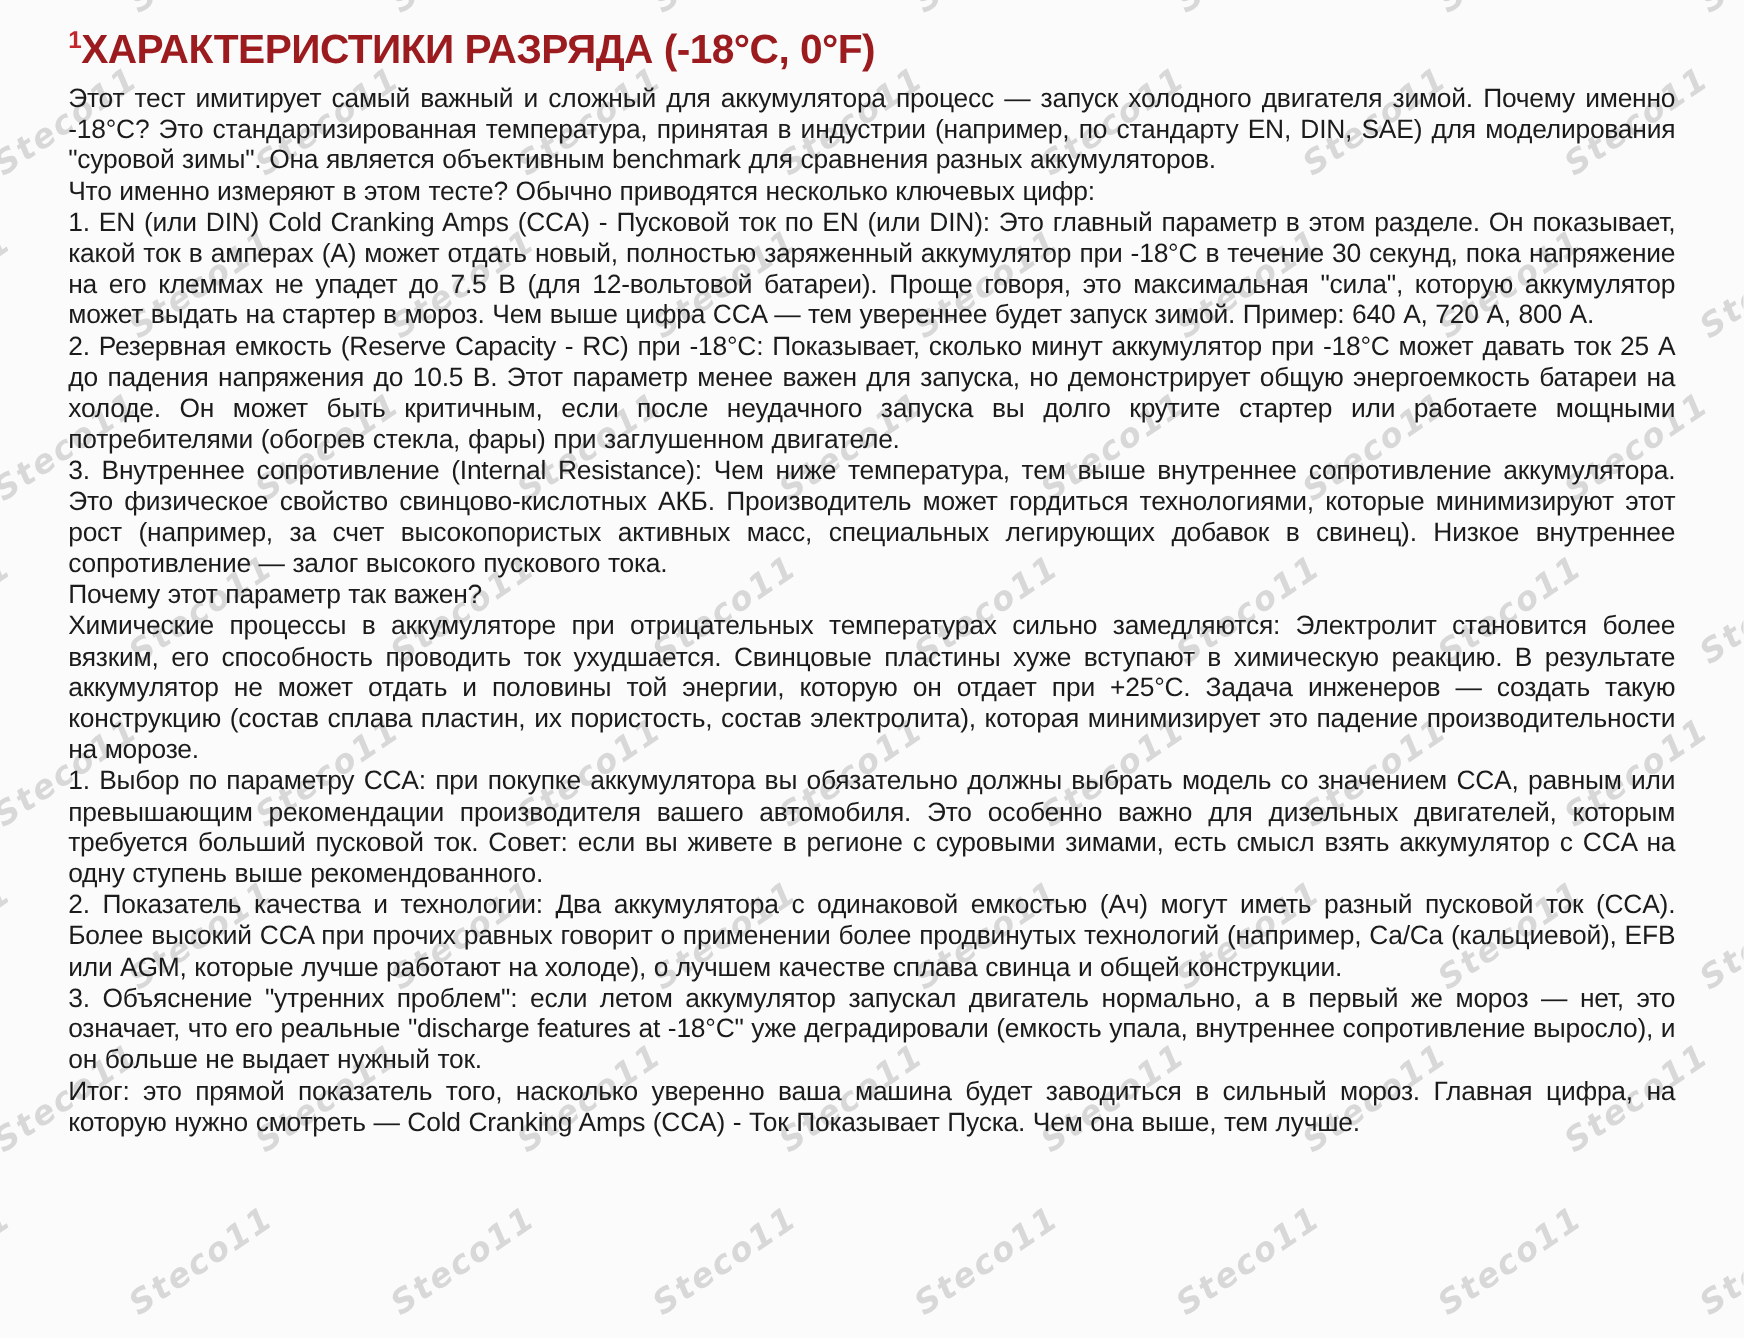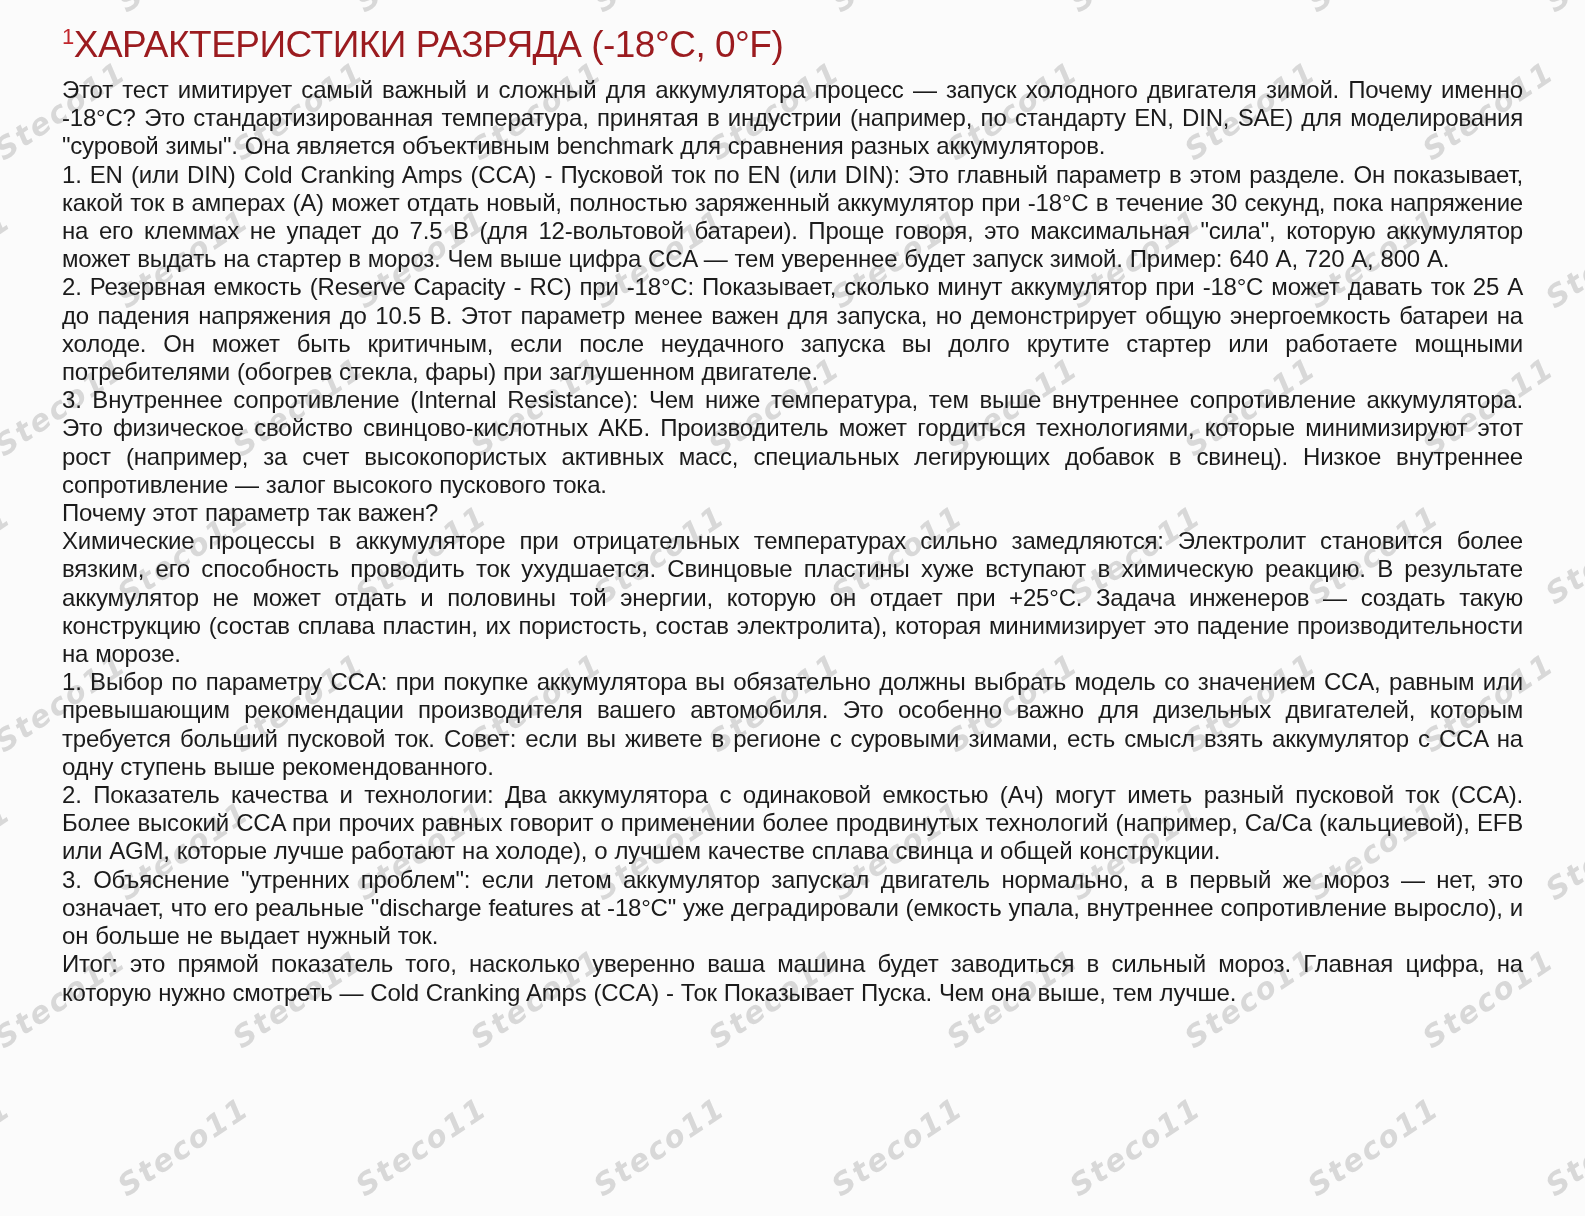--- a/index.html
+++ b/index.html
@@ -36,21 +36,21 @@
     user-select:none;
   }
   .content{
     position:relative;
     z-index:1;
     padding:24px 62px 0 62px;
   }
   h1.title{
     color:var(--heading);
     font-size:37px;
-    font-weight:normal;
+    font-weight:bold;
     letter-spacing:-0.5px;
     margin-bottom:10px;
     white-space:nowrap;
   }
   h1.title sup{
     color:var(--sup);
     font-size:22px;
     vertical-align:super;
     line-height:0;
   }
@@ -134,20 +134,21 @@
     <span class="wm" style="left: 822px; top: 1129px;">Steco11</span>
     <span class="wm" style="left: 1060px; top: 1129px;">Steco11</span>
     <span class="wm" style="left: 1298px; top: 1129px;">Steco11</span>
     <span class="wm" style="left: 1536px; top: 1129px;">Steco11</span>
   </div>
 
 <div class="content">
   <h1 class="title"><sup>1</sup><span>ХАРАКТЕРИСТИКИ РАЗРЯДА (-18°C, 0°F)</span></h1>
   <div class="paragraphs" id="paragraphs">
       <p>Этот тест имитирует самый важный и сложный для аккумулятора процесс — запуск холодного двигателя зимой. Почему именно -18°C? Это стандартизированная температура, принятая в индустрии (например, по стандарту EN, DIN, SAE) для моделирования "суровой зимы". Она является объективным benchmark для сравнения разных аккумуляторов.</p>
+      <p>Что именно измеряют в этом тесте? Обычно приводятся несколько ключевых цифр:</p>
       <p>1. EN (или DIN) Cold Cranking Amps (CCA) - Пусковой ток по EN (или DIN): Это главный параметр в этом разделе. Он показывает, какой ток в амперах (А) может отдать новый, полностью заряженный аккумулятор при -18°C в течение 30 секунд, пока напряжение на его клеммах не упадет до 7.5 В (для 12-вольтовой батареи). Проще говоря, это максимальная "сила", которую аккумулятор может выдать на стартер в мороз. Чем выше цифра CCA — тем увереннее будет запуск зимой. Пример: 640 А, 720 А, 800 А.</p>
       <p>2. Резервная емкость (Reserve Capacity - RC) при -18°C: Показывает, сколько минут аккумулятор при -18°C может давать ток 25 А до падения напряжения до 10.5 В. Этот параметр менее важен для запуска, но демонстрирует общую энергоемкость батареи на холоде. Он может быть критичным, если после неудачного запуска вы долго крутите стартер или работаете мощными потребителями (обогрев стекла, фары) при заглушенном двигателе.</p>
       <p>3. Внутреннее сопротивление (Internal Resistance): Чем ниже температура, тем выше внутреннее сопротивление аккумулятора. Это физическое свойство свинцово-кислотных АКБ. Производитель может гордиться технологиями, которые минимизируют этот рост (например, за счет высокопористых активных масс, специальных легирующих добавок в свинец). Низкое внутреннее сопротивление — залог высокого пускового тока.</p>
       <p>Почему этот параметр так важен?</p>
       <p>Химические процессы в аккумуляторе при отрицательных температурах сильно замедляются: Электролит становится более вязким, его способность проводить ток ухудшается. Свинцовые пластины хуже вступают в химическую реакцию. В результате аккумулятор не может отдать и половины той энергии, которую он отдает при +25°C. Задача инженеров — создать такую конструкцию (состав сплава пластин, их пористость, состав электролита), которая минимизирует это падение производительности на морозе.</p>
       <p>1. Выбор по параметру CCA: при покупке аккумулятора вы обязательно должны выбрать модель со значением CCA, равным или превышающим рекомендации производителя вашего автомобиля. Это особенно важно для дизельных двигателей, которым требуется больший пусковой ток. Совет: если вы живете в регионе с суровыми зимами, есть смысл взять аккумулятор с CCA на одну ступень выше рекомендованного.</p>
       <p>2. Показатель качества и технологии: Два аккумулятора с одинаковой емкостью (Ач) могут иметь разный пусковой ток (CCA). Более высокий CCA при прочих равных говорит о применении более продвинутых технологий (например, Ca/Ca (кальциевой), EFB или AGM, которые лучше работают на холоде), о лучшем качестве сплава свинца и общей конструкции.</p>
       <p>3. Объяснение "утренних проблем": если летом аккумулятор запускал двигатель нормально, а в первый же мороз — нет, это означает, что его реальные "discharge features at -18°C" уже деградировали (емкость упала, внутреннее сопротивление выросло), и он больше не выдает нужный ток.</p>
       <p>Итог: это прямой показатель того, насколько уверенно ваша машина будет заводиться в сильный мороз. Главная цифра, на которую нужно смотреть — Cold Cranking Amps (CCA) - Ток Показывает Пуска. Чем она выше, тем лучше.</p>
     </div>

